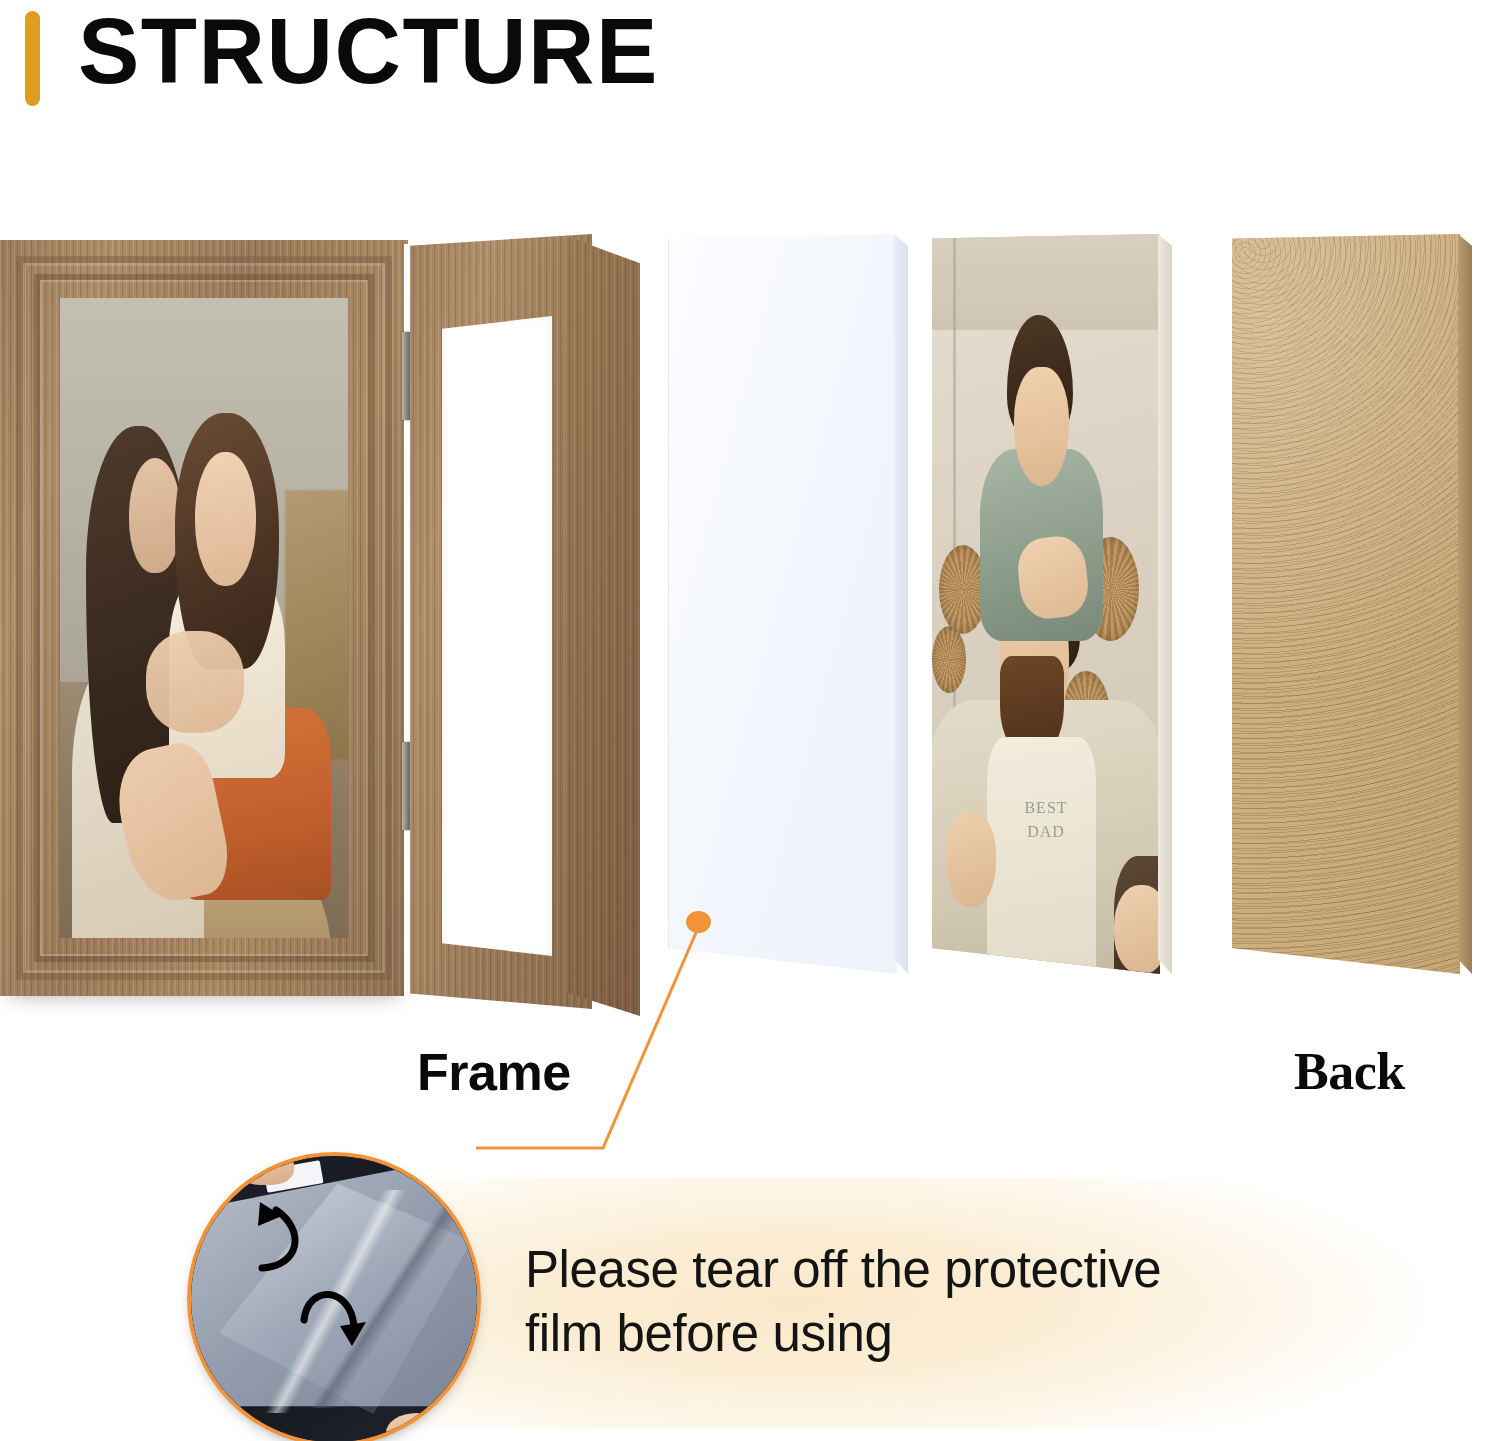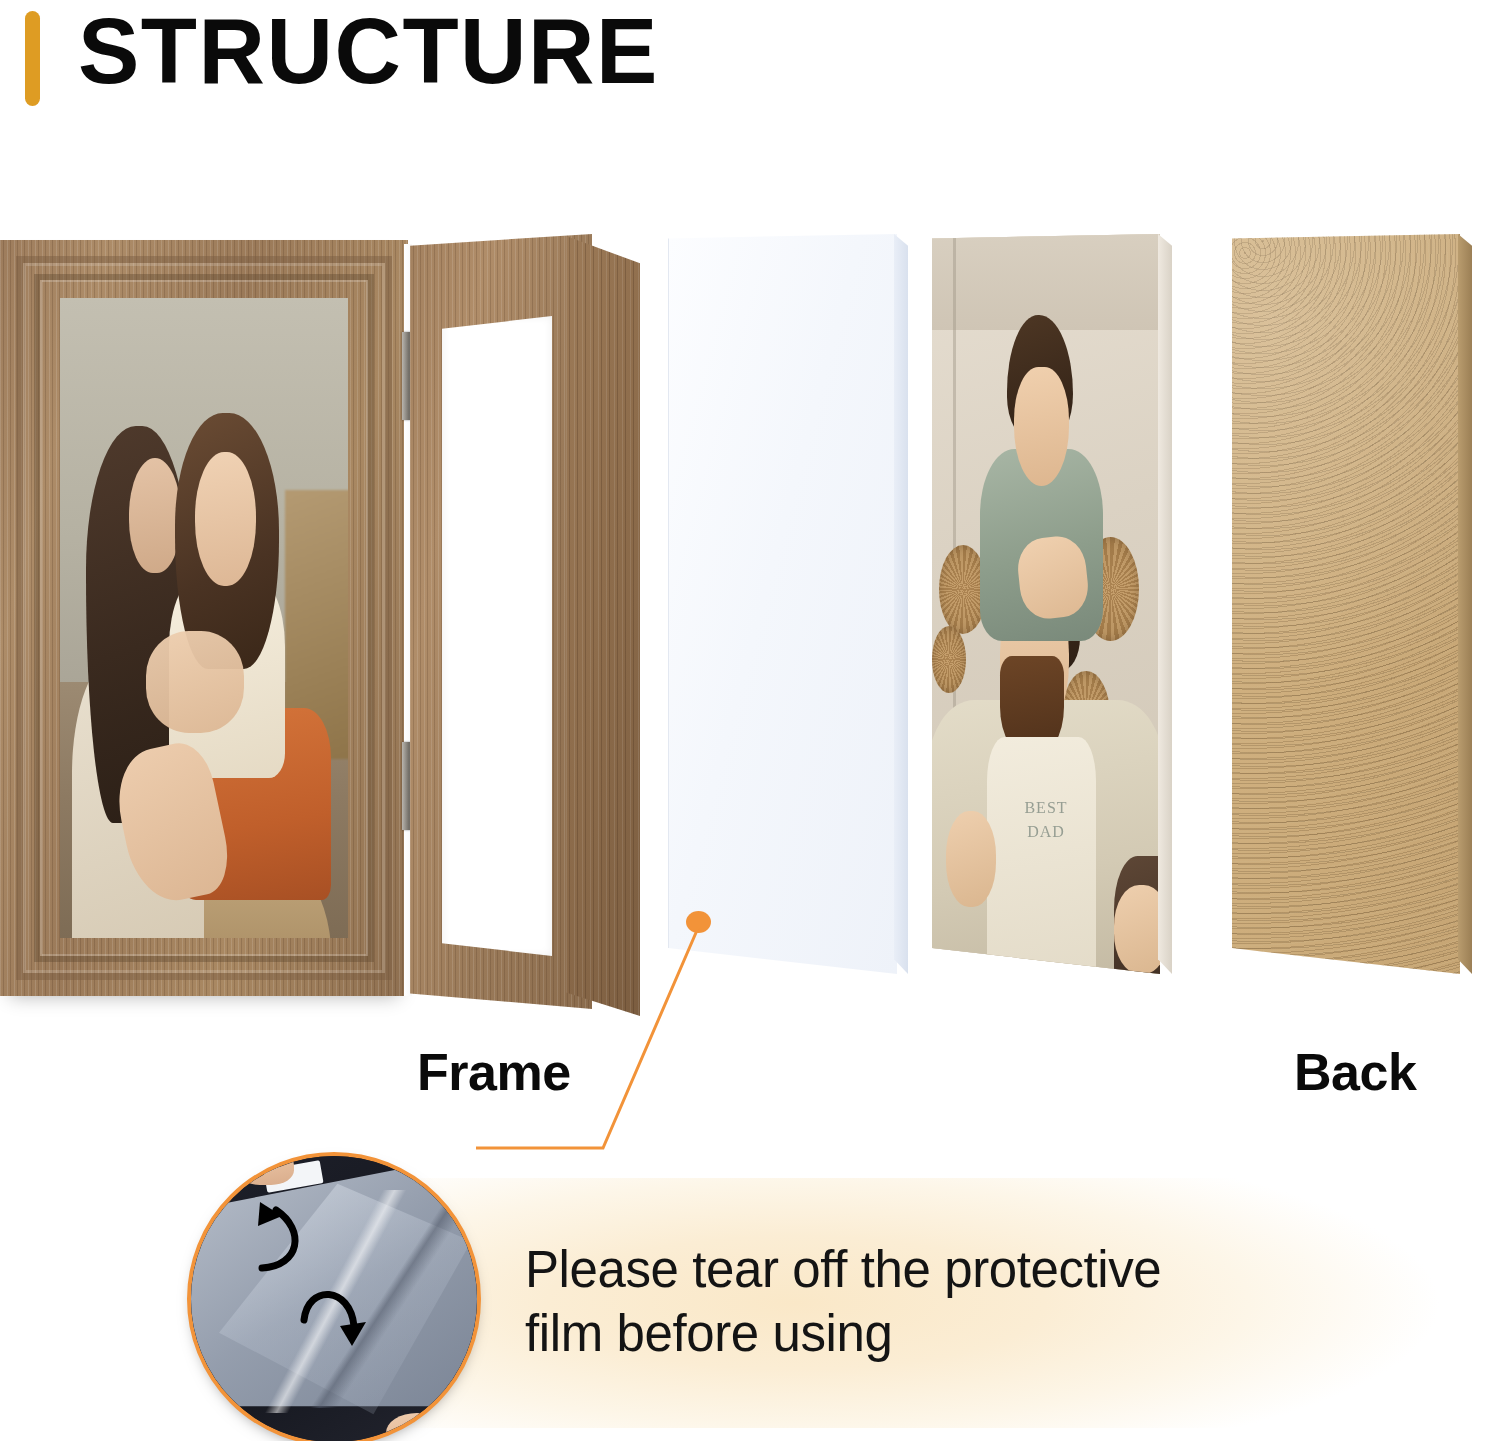--- a/index.html
+++ b/index.html
@@ -389,21 +389,21 @@
     font-size: 52px;
     font-weight: 700;
     color: #0a0a0a;
     letter-spacing: -0.5px;
     white-space: nowrap;
     font-stretch: condensed;
   }
   #label-frame      { left: 417px; }
   #label-plexiglass { left: 657px; }
   #label-picture    { left: 974px; }
-  #label-back       { left: 1294px; }
+  #label-back       { left: 1294px; font-family: Liberation Serif, serif; }
 
   
   #note-banner {
     position: absolute;
     left: 300px; top: 1178px;
     width: 1180px; height: 250px;
     background:
       radial-gradient(ellipse 62% 78% at 42% 50%,
         #fae8c8 0%, #fbedd4 34%, #fdf6e8 62%, rgba(255,255,255,0) 88%);
   }

